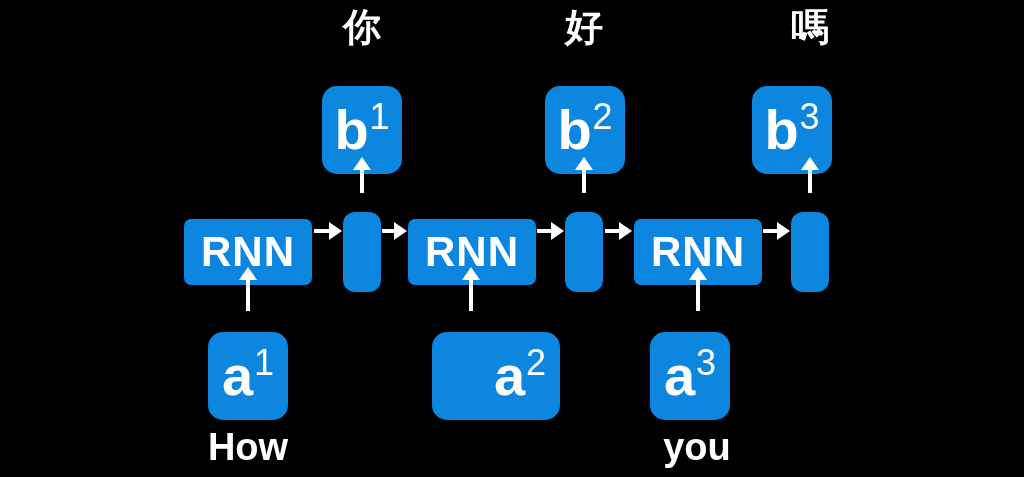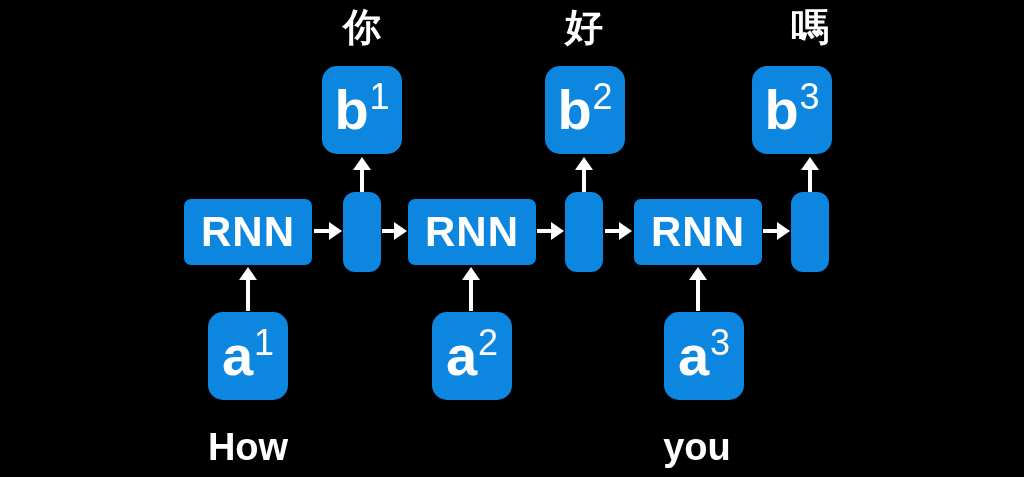--- a/index.html
+++ b/index.html
@@ -14,20 +14,21 @@
     background: var(--bg-color, #000);
     overflow: hidden;
   }
   .box {
     position: absolute;
     background: var(--box-color, #0d86e0);
     color: var(--text-color, #fff);
     display: flex;
     align-items: center;
     justify-content: center;
+    margin-top: 20px;
   }
   .vec-box {            
     width: 80px;
     height: 88px;
     border-radius: 15px;
   }
   .rnn-box {
     width: 128px;
     height: 66px;
     border-radius: 7px;
@@ -176,23 +177,23 @@
       <div class="shaft" style="height:31px;"></div>
     </div>
   <div class="arrow-up" style="left:689px; top:267px; height:44px;">
       <div class="head"></div>
       <div class="shaft" style="height:31px;"></div>
     </div>
 
   <div class="box vec-box" style="left:208px; top:312px;">
     <span class="vec-label"><span class="var">a</span><span class="idx">1</span></span>
   </div>
-  <div class="box vec-box" style="left:432px; top:312px;">
+  <div class="box vec-box" style="left:432px; top:312px;padding-left:48px;">
     <span class="vec-label"><span class="var">a</span><span class="idx">2</span></span>
   </div>
-  <div class="box vec-box" style="left:664px; top:312px;">
+  <div class="box vec-box" style="left:650px; top:312px;">
     <span class="vec-label"><span class="var">a</span><span class="idx">3</span></span>
   </div>
 
   <div class="word in-word" style="left:188px;">How</div>
   <div class="word in-word" style="left:637px;">you</div>
 
 </div>
 
 </body></html>

